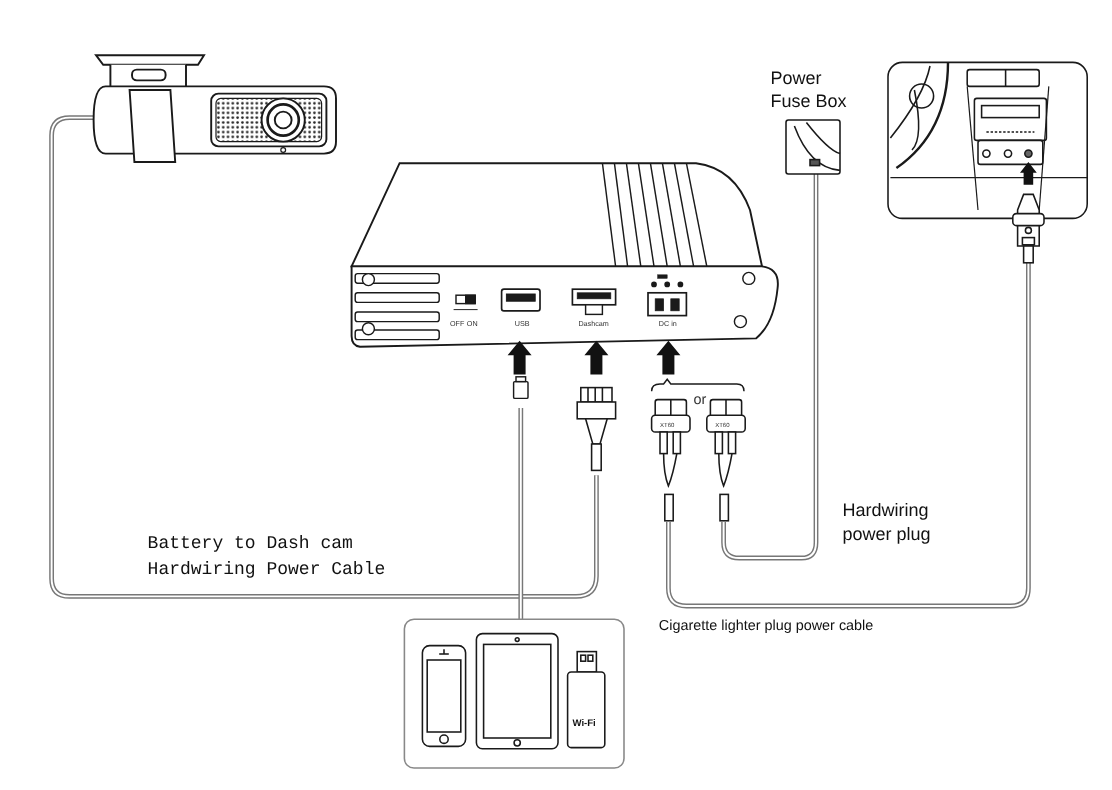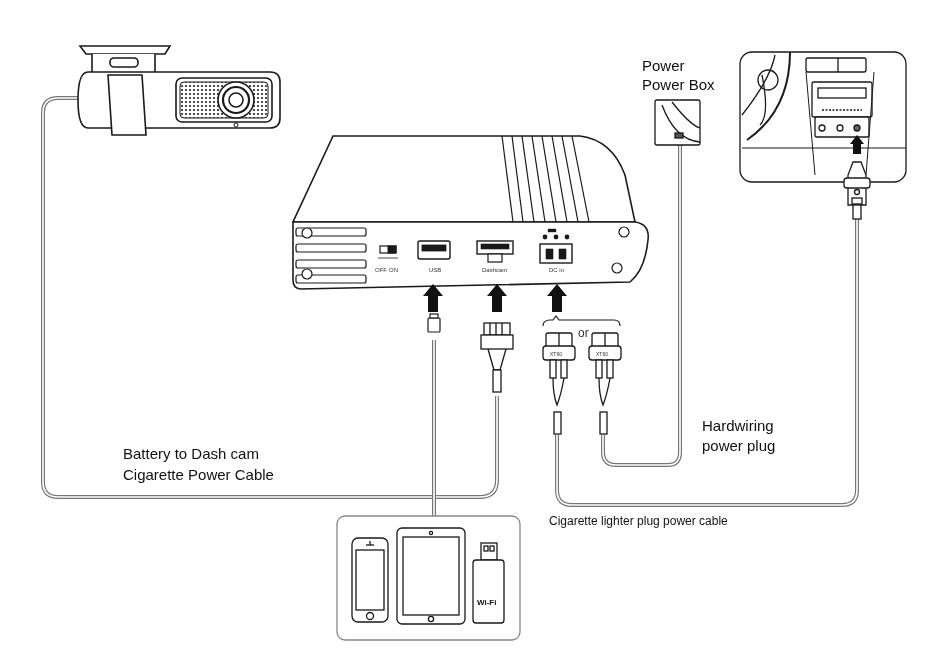--- a/index.html
+++ b/index.html
@@ -1,19 +1,19 @@
 <!DOCTYPE html>
 <html><head>
 <meta charset="utf-8">
 <style>
   html,body{margin:0;padding:0;background:#fff;}
   #stage{position:relative;width:927px;height:658px;background:#fff;overflow:hidden;font-family:"Liberation Sans",sans-serif;}
   svg{position:absolute;left:0;top:0;}
   .lbl{position:absolute;color:#111;font-family:"Liberation Sans",sans-serif;white-space:nowrap;}
-  .lbl-korfont{font-family:Liberation Sans, sans-serif;}
+  .lbl-korfont{font-family:Liberation Mono, monospace;}
   .tiny{font-size:6px;fill:#333;font-family:"Liberation Sans",sans-serif;}
 </style>
 </head>
 <body>
 
 <div id="stage">
 
 <svg width="927" height="658" viewBox="0 0 927 658">
   <defs>
     <pattern id="grille" width="4" height="4" patternUnits="userSpaceOnUse">
@@ -219,26 +219,26 @@
     <rect x="481" y="543" width="16" height="17"></rect>
     <rect x="484" y="546" width="4" height="5"></rect>
     <rect x="490" y="546" width="4" height="5"></rect>
     <rect x="473" y="560" width="31" height="63" rx="3"></rect>
   </g>
   <text x="477" y="605" style="font-size:8px;font-weight:bold;font-family:'Liberation Sans',sans-serif;fill:#111">Wi-Fi</text>
 </svg>
 
 <div class="lbl" style="left:642px;top:56px;font-size:15px;line-height:19px;">
   <div>Power</div>
-  <div>Power Box</div>
+  <div>Fuse Box</div>
 </div>
 
 <div class="lbl lbl-korfont" style="left:123px;top:443px;font-size:15px;line-height:21px;">
   <div>Battery to Dash cam</div>
-  <div>Cigarette Power Cable</div>
+  <div>Hardwiring Power Cable</div>
 </div>
 
 <div class="lbl" style="left:702px;top:416px;font-size:15px;line-height:20px;">
   <div>Hardwiring</div>
   <div>power plug</div>
 </div>
 
 <div class="lbl" style="left:549px;top:514px;font-size:12px;">Cigarette lighter plug power cable</div>
 
 </div>

